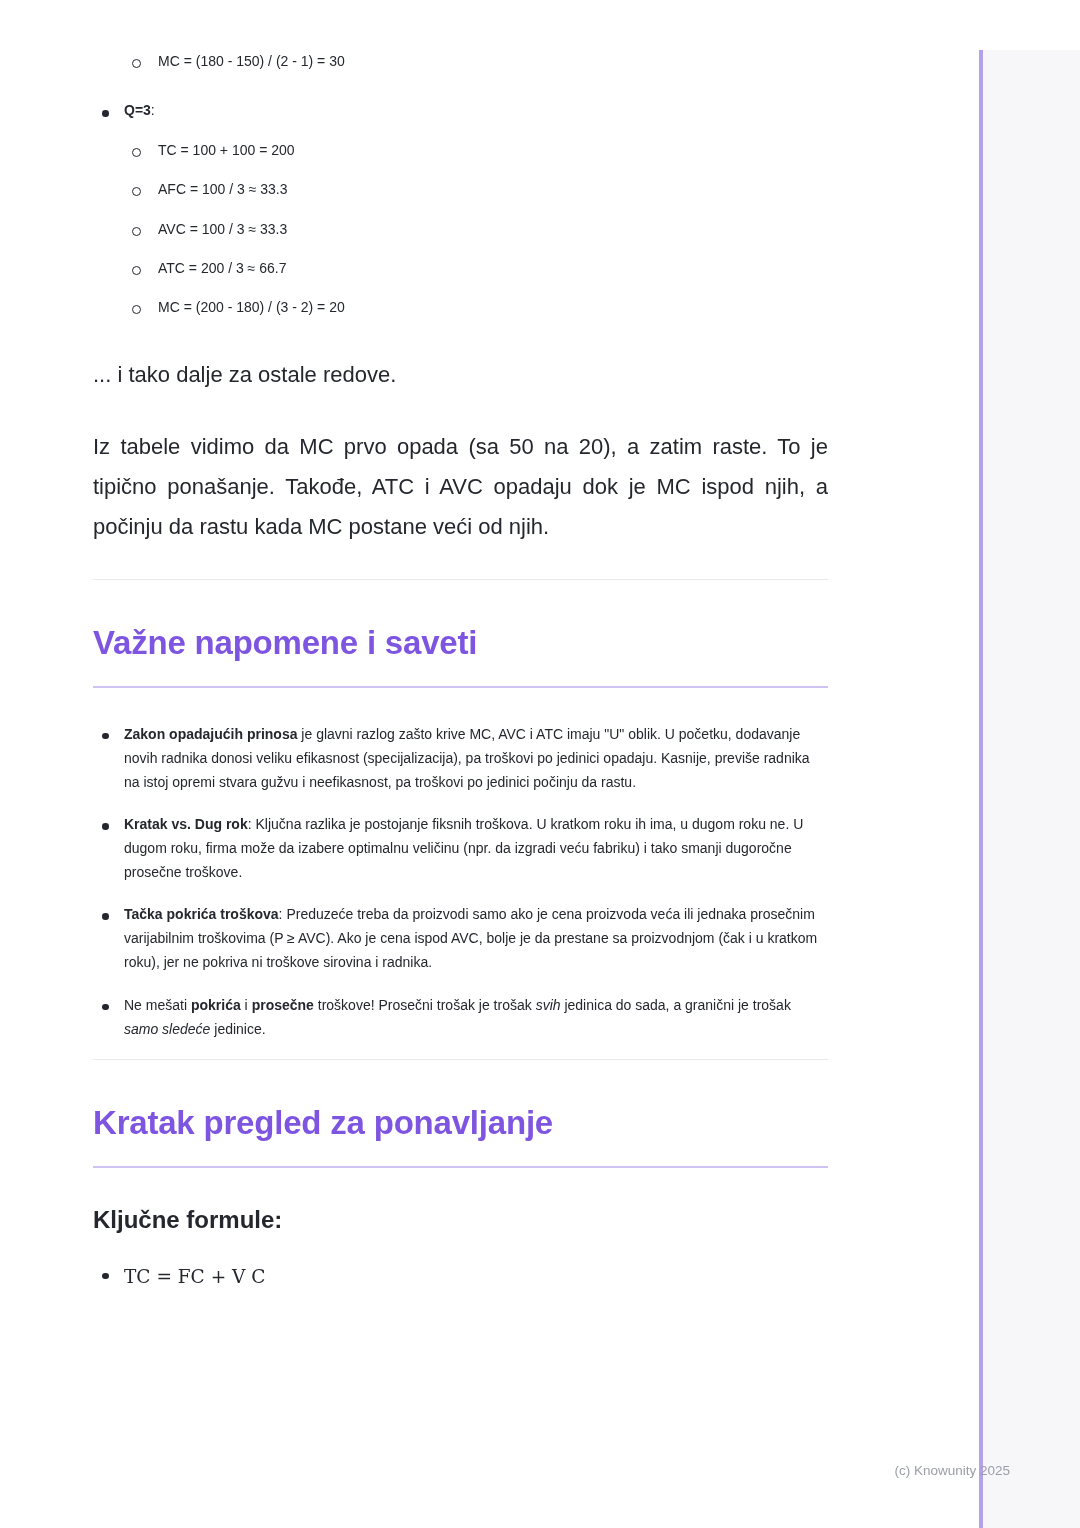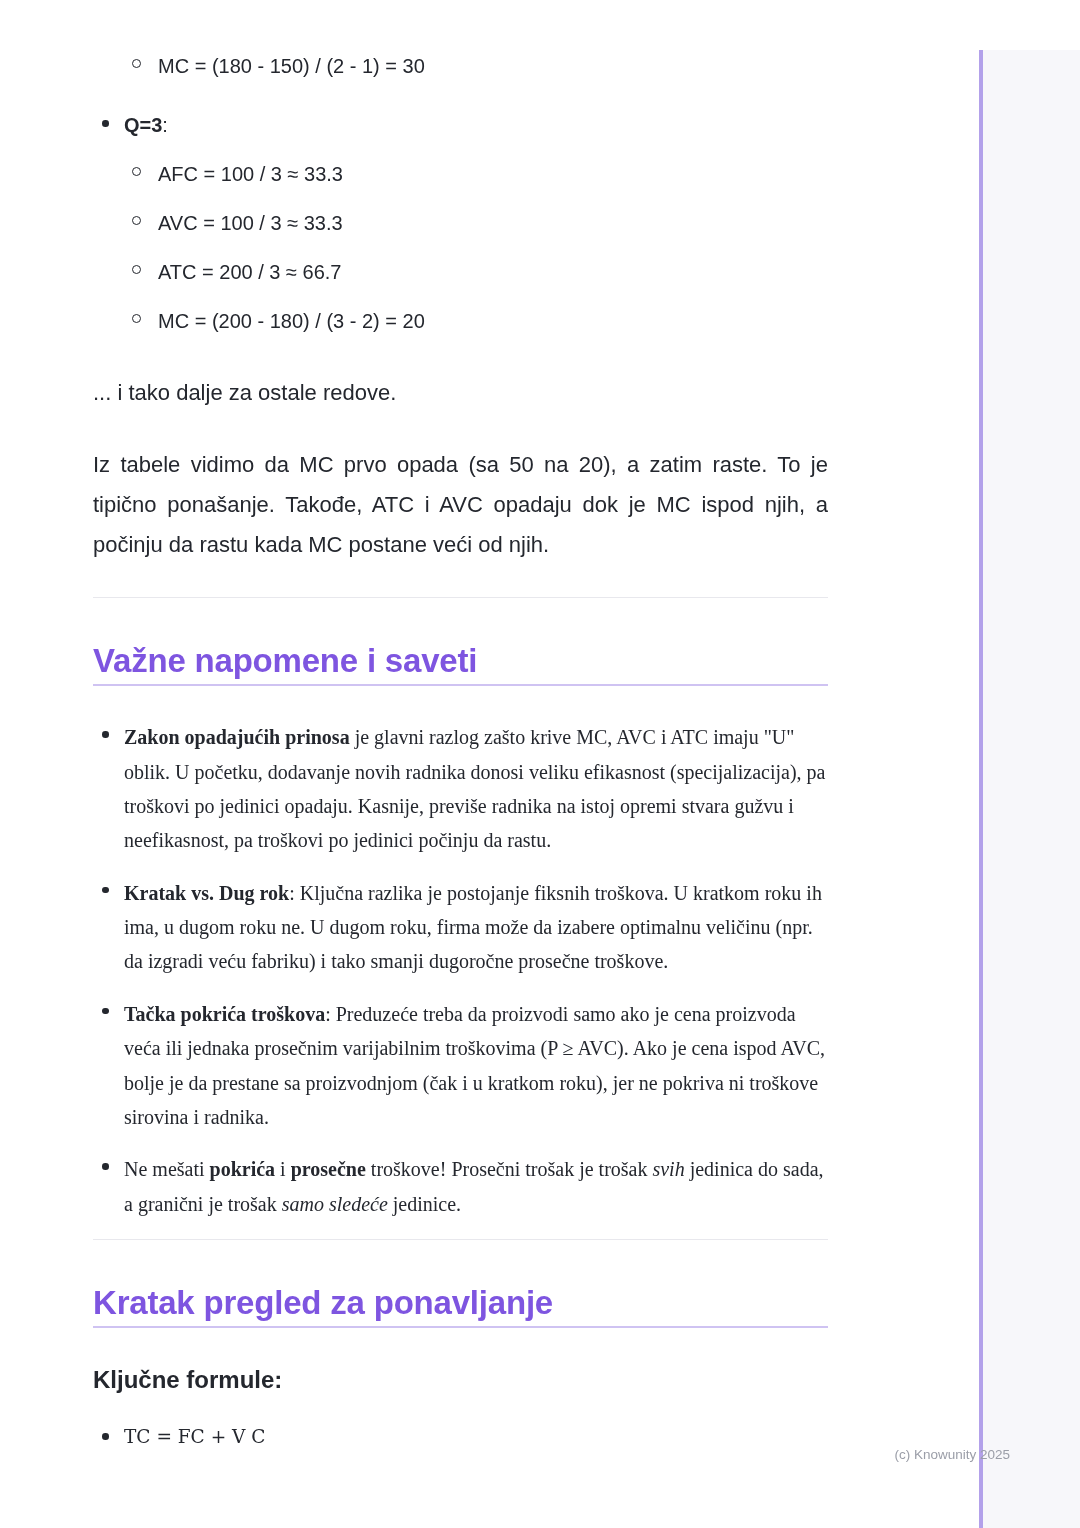--- a/index.html
+++ b/index.html
@@ -24,21 +24,21 @@
     position:absolute; top:50px; right:0; bottom:0; width:101px;
     background:var(--strip-bg);
     border-left:4px solid var(--accent-line);
     z-index:1;
   }
   .content{
     position:relative; z-index:2;
     width:735px; margin-left:93px; padding-top:50px;
   }
   ul{ list-style:none; }
-  li{ position:relative; font-size:20px; line-height:1.6; color:var(--text); }
+  li{ position:relative; font-size:14px; line-height:1.6; color:var(--text); }
 
   
   .main-list > li{ padding-left:31px; margin-bottom:16px; }
   .main-list > li::before{
     content:""; position:absolute; left:9px; top:11px;
     width:6.5px; height:6.5px; border-radius:50%; background:var(--text);
   }
 
   
   .sub-list > li{ padding-left:34px; margin-bottom:17px; }
@@ -62,56 +62,57 @@
 
   hr.divider{
     border:none; border-top:1px solid var(--divider);
     margin:14px 0 0;
   }
 
   .section-title{
     font-size:33px; font-weight:700; color:var(--accent);
     letter-spacing:-0.2px;
     margin:44px 0 34px;
-    padding-bottom:4px;
+    padding-bottom:24px;
     border-bottom:2px solid var(--accent-underline);
   }
 
   .notes{ margin-bottom:4px; }
-  .notes > li{ line-height:1.72; margin-bottom:18px;font-family:Liberation Serif, serif; }
+  .notes > li{ line-height:1.72; margin-bottom:18px; }
 
   .bold-label{ font-size:24px; font-weight:700; margin:38px 0 28px; }
 
   .formula-list > li{
     font-family:"DejaVu Serif", serif;
     font-size:18.5px;
   }
 
   .footer{
-    position:absolute; right:70px; bottom:66px; z-index:3;
+    position:absolute; right:70px; bottom:50px; z-index:3;
     font-size:13.5px; color:var(--muted);
   }
 </style>
 </head>
 <body>
 
 <div class="side-strip"></div>
 
 <div class="content">
 
   <ul class="sub-list top-sub">
     <li>
       <span>MC = (180 - 150) / (2 - 1) = 30</span>
     </li>
   </ul>
 
   <ul class="main-list">
     <li>
       <strong>Q=3</strong><span>:</span>
       <ul class="sub-list nested">
+        <li><span>TC = 100 + 100 = 200</span></li>
         <li><span>AFC = 100 / 3 ≈ 33.3</span></li>
         <li><span>AVC = 100 / 3 ≈ 33.3</span></li>
         <li><span>ATC = 200 / 3 ≈ 66.7</span></li>
         <li><span>MC = (200 - 180) / (3 - 2) = 20</span></li>
       </ul>
     </li>
   </ul>
 
   <p class="para single first">... i tako dalje za ostale redove.</p>
 

